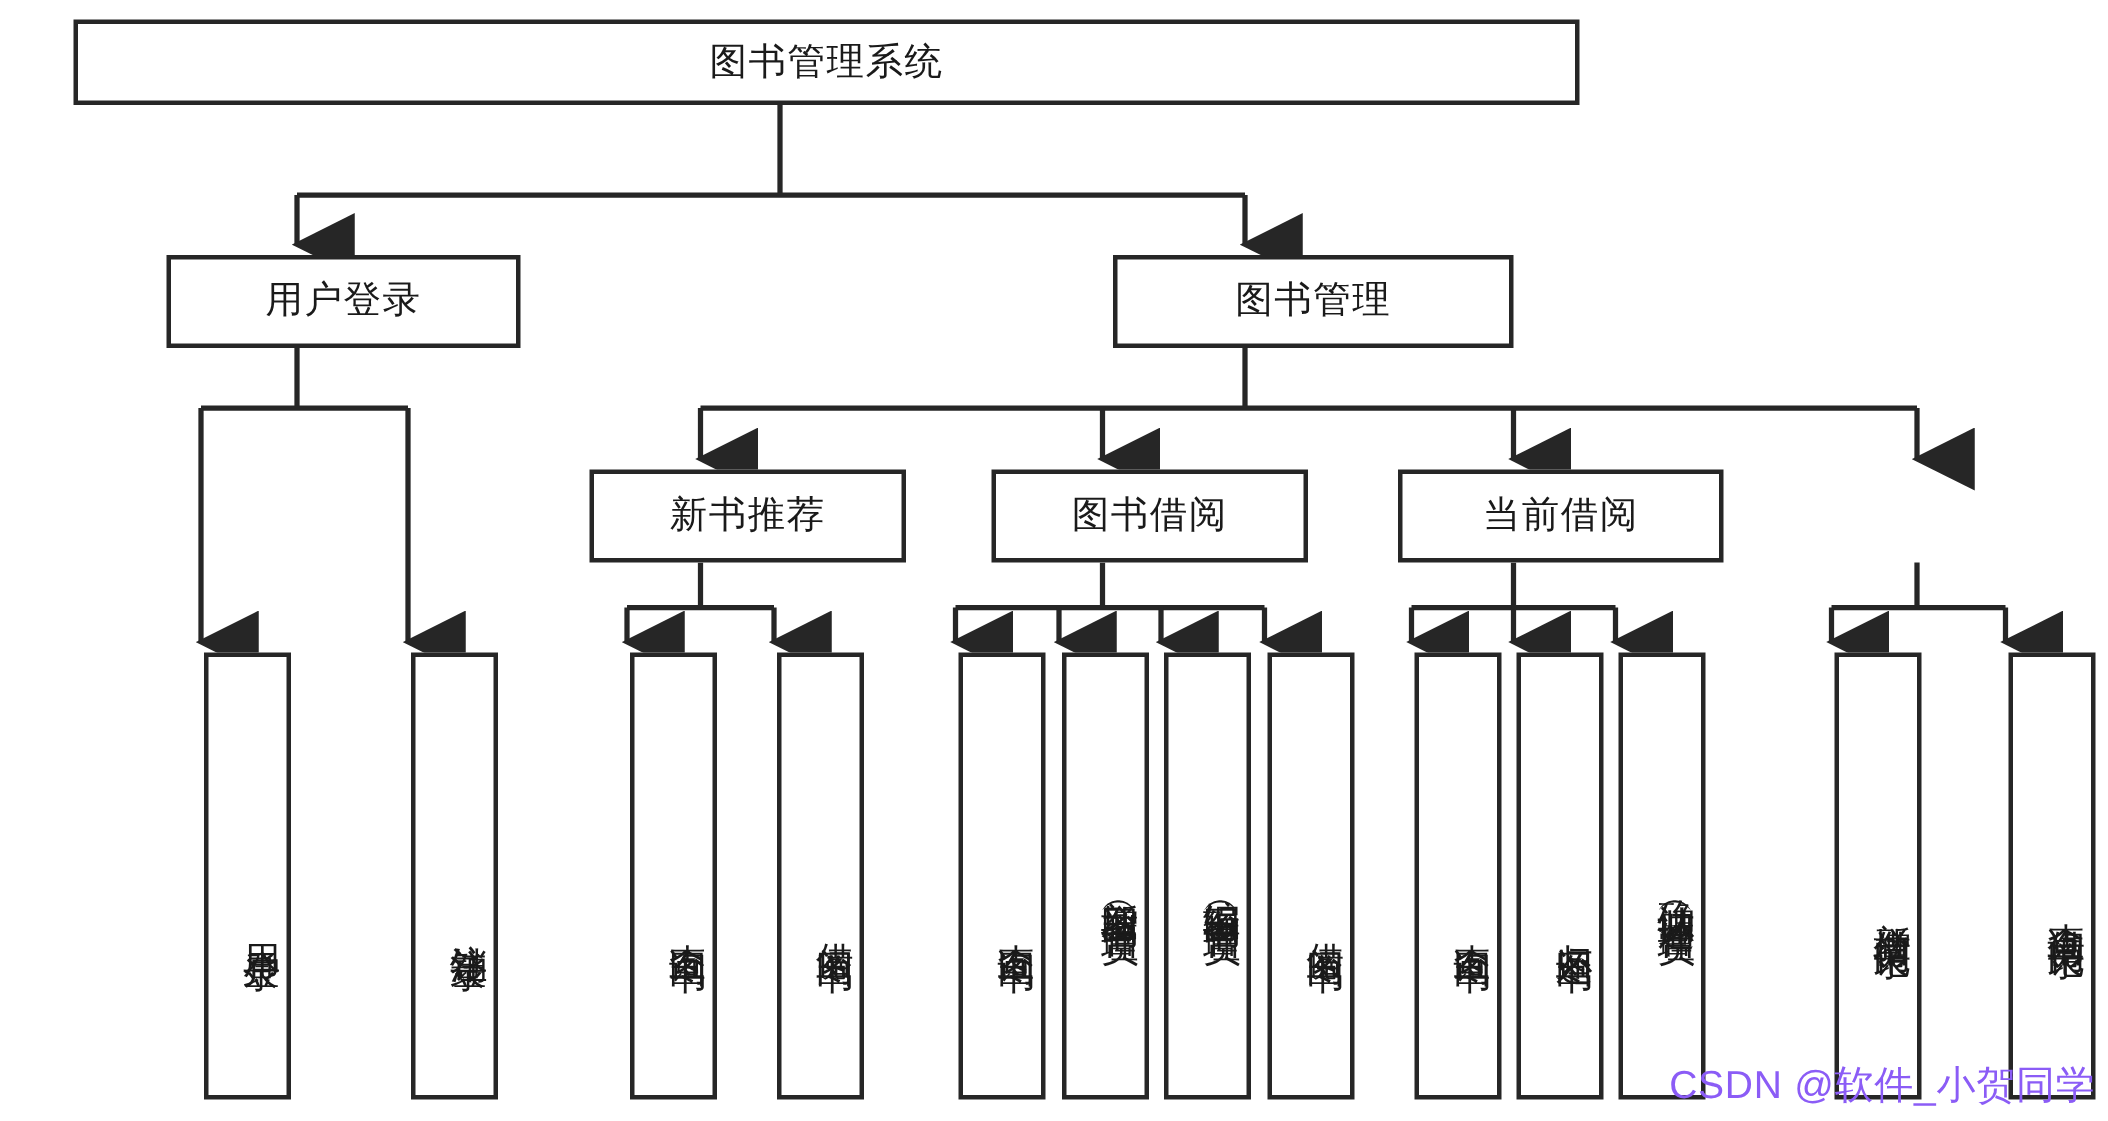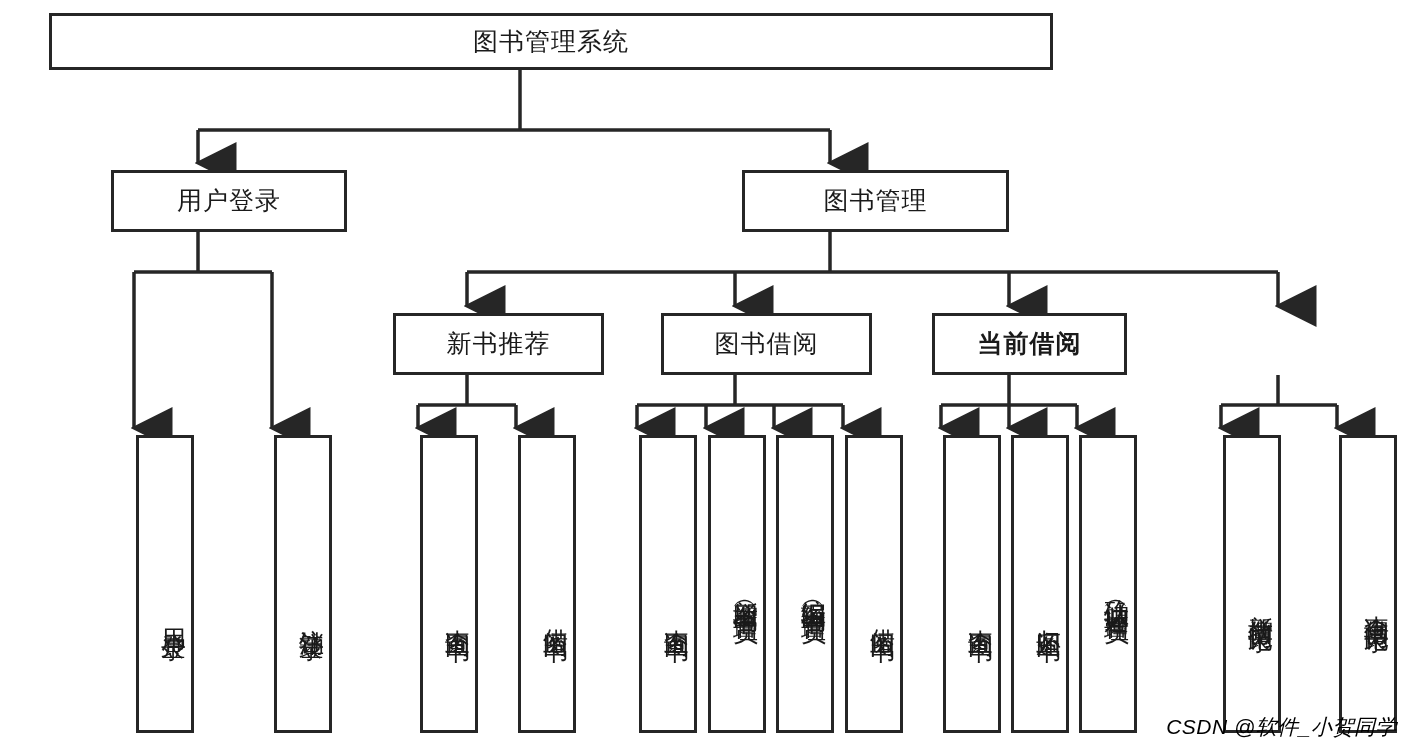--- a/index.html
+++ b/index.html
@@ -56,25 +56,24 @@
     left: 0;
     top: 0;
     width: 1405px;
     height: 747px;
     pointer-events: none;
   }
   .watermark {
     position: absolute;
     right: 8px;
     bottom: 6px;
-    font-size: 21px;
-    color: #000000;
+    font-size: 26px;
+    color: #8b5cf6;
     letter-spacing: 0.5px;
     white-space: nowrap;
-    font-style: italic;
   }
 </style>
 </head>
 <body>
 
 <div id="canvas">
 
   <svg class="links" viewBox="0 0 1405 747">
     <defs>
       <marker id="arrow" viewBox="0 0 12 12" refX="6" refY="11" markerWidth="12" markerHeight="12" orient="auto-start-reverse">
@@ -125,21 +124,21 @@
     </g>
   </svg>
 
   <div class="node horiz root" style="left:18px; top:13px; width:1004px; height:57px;">图书管理系统</div>
 
   <div class="node horiz" style="left:80px; top:170px; width:236px; height:62px;">用户登录</div>
   <div class="node horiz" style="left:711px; top:170px; width:267px; height:62px;">图书管理</div>
 
   <div class="node horiz" style="left:362px; top:313px; width:211px; height:62px;">新书推荐</div>
   <div class="node horiz" style="left:630px; top:313px; width:211px; height:62px;">图书借阅</div>
-  <div class="node horiz" style="left:901px; top:313px; width:195px; height:62px;font-weight:bold;">当前借阅</div>
+  <div class="node horiz" style="left:901px; top:313px; width:217px; height:62px;">当前借阅</div>
 
   <div class="node vert" style="left:105px; top:435px; width:58px; height:298px;">用户登录</div>
   <div class="node vert" style="left:243px; top:435px; width:58px; height:298px;">注销登录</div>
 
   <div class="node vert" style="left:389px; top:435px; width:58px; height:298px;">查询图书</div>
   <div class="node vert" style="left:487px; top:435px; width:58px; height:298px;">借阅图书</div>
 
   <div class="node vert" style="left:608px; top:435px; width:58px; height:298px;">查询图书</div>
   <div class="node vert tall" style="left:677px; top:435px; width:58px; height:298px;">新增图书（管理员）</div>
   <div class="node vert tall" style="left:745px; top:435px; width:58px; height:298px;">编辑图书（管理员）</div>

